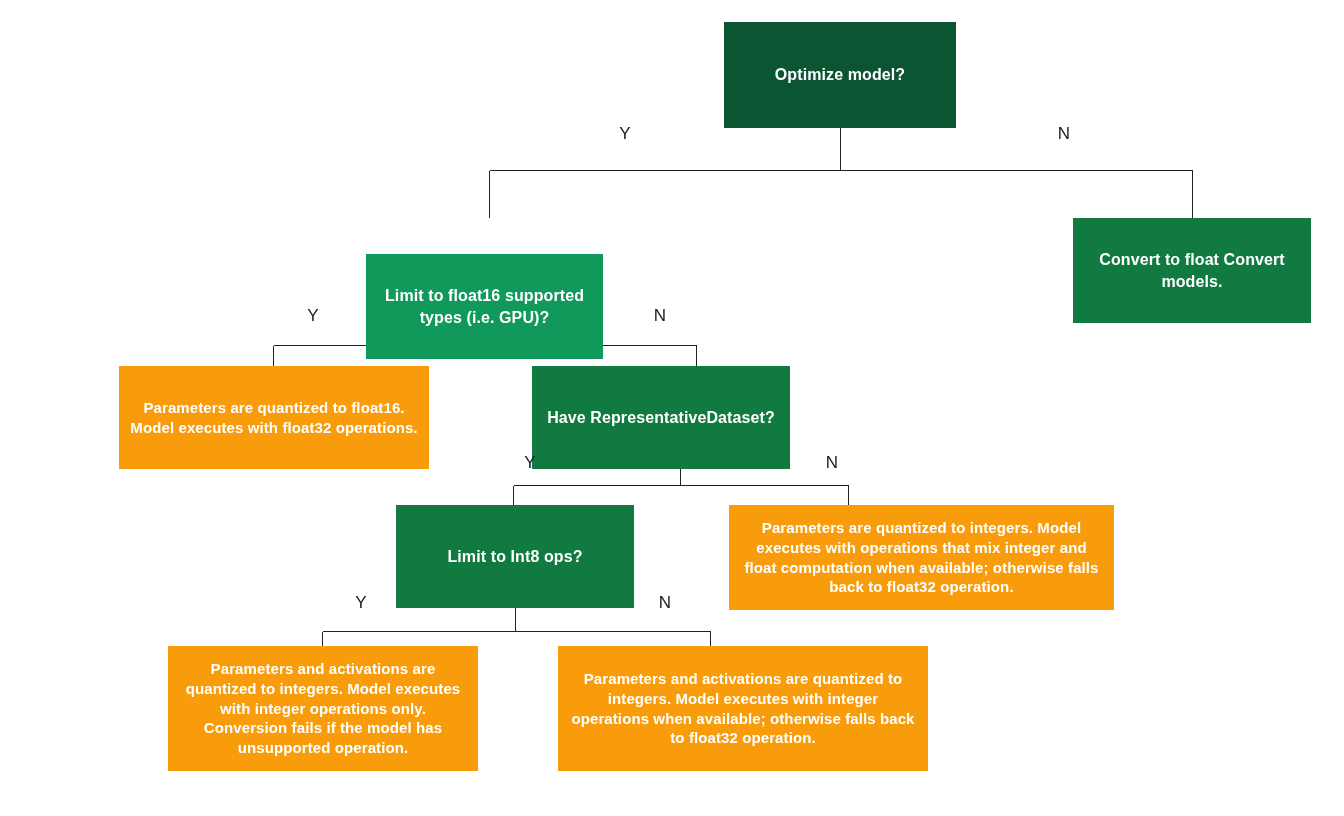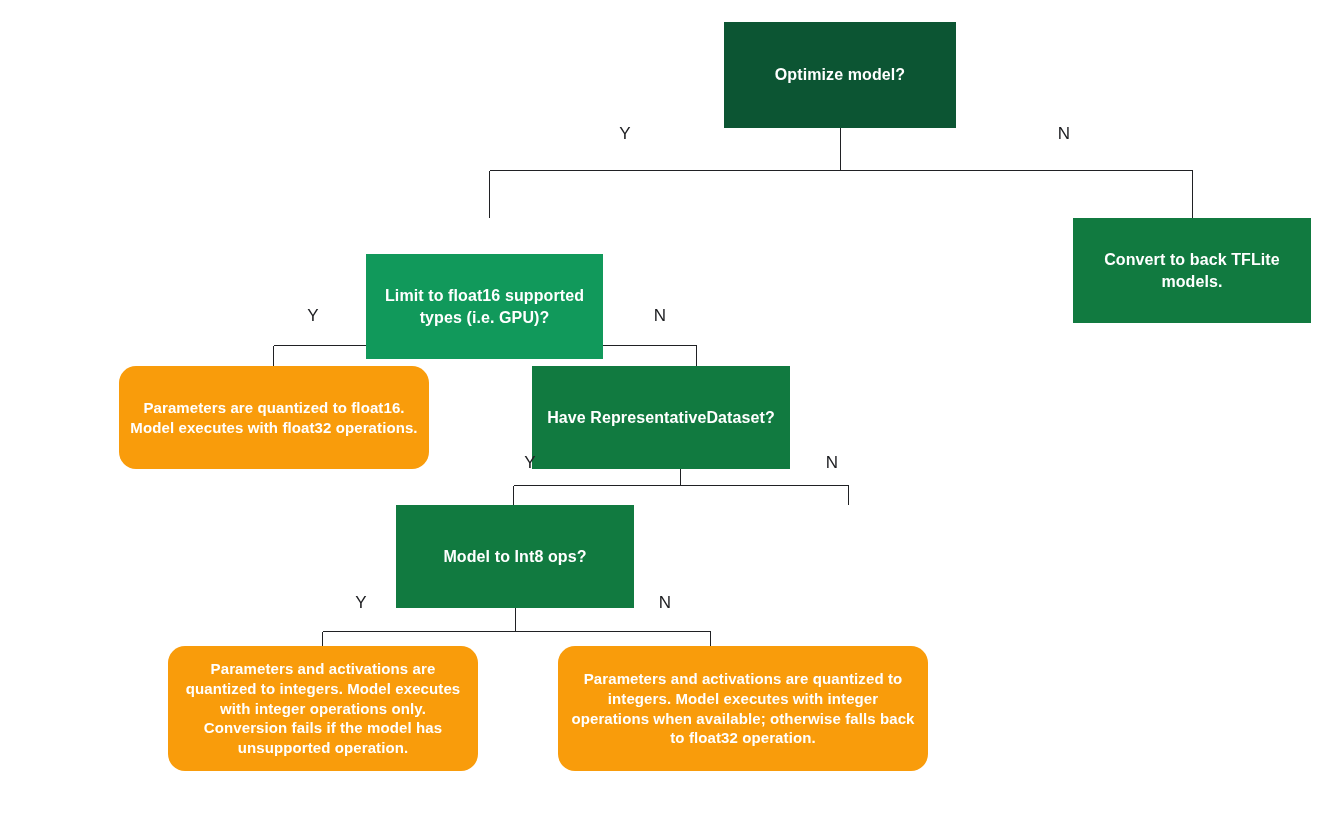--- a/index.html
+++ b/index.html
@@ -35,21 +35,21 @@
     color: #ffffff;
     font-weight: bold;
     box-sizing: border-box;
     line-height: 1.33;
     padding: 6px 10px;
     letter-spacing: 0.1px;
   }
   .node-dark-green  { background: #0c5533; }
   .node-mid-green   { background: #117a40; }
   .node-light-green { background: #11995b; }
-  .node-orange      { background: #f99c0b; border-radius: 17px; }
+  .node-orange      { background: #f99c0b; }
 
   .edge-label {
     position: absolute;
     color: #202124;
     font-size: 17px;
     font-weight: normal;
     line-height: 1;
     white-space: nowrap;
     transform: translate(-50%, -50%);
   }
@@ -84,34 +84,35 @@
     </g>
   </svg>
 
   <div class="node node-dark-green" style="left:724px; top:22px; width:232px; height:106px; font-size:16px;">Optimize model?</div>
 
   <span class="edge-label" style="left:625px; top:133px;">Y</span>
   <span class="edge-label" style="left:1064px; top:133px;">N</span>
 
   <div class="node node-light-green" style="left:366px; top:218px; width:237px; height:105px; font-size:16px;margin-top:36px;">Limit to float16 supported types (i.e. GPU)?</div>
 
-  <div class="node node-mid-green" style="left:1073px; top:218px; width:238px; height:105px; font-size:16px;">Convert to back TFLite models.</div>
+  <div class="node node-mid-green" style="left:1073px; top:218px; width:238px; height:105px; font-size:16px;">Convert to float Convert models.</div>
 
   <span class="edge-label" style="left:313px; top:315px;">Y</span>
   <span class="edge-label" style="left:660px; top:315px;">N</span>
 
   <div class="node node-orange" style="left:119px; top:366px; width:310px; height:103px; font-size:15px;">Parameters are quantized to float16. Model executes with float32 operations.</div>
 
   <div class="node node-mid-green" style="left:532px; top:366px; width:258px; height:103px; font-size:16px;">Have RepresentativeDataset?</div>
 
   <span class="edge-label" style="left:530px; top:462px;">Y</span>
   <span class="edge-label" style="left:832px; top:462px;">N</span>
 
-  <div class="node node-mid-green" style="left:396px; top:505px; width:238px; height:103px; font-size:16px;">Model to Int8 ops?</div>
+  <div class="node node-mid-green" style="left:396px; top:505px; width:238px; height:103px; font-size:16px;">Limit to Int8 ops?</div>
 
+  <div class="node node-orange" style="left:729px; top:505px; width:385px; height:105px; font-size:15px;">Parameters are quantized to integers. Model executes with operations that mix integer and float computation when available; otherwise falls back to float32 operation.</div>
 
   <span class="edge-label" style="left:361px; top:602px;">Y</span>
   <span class="edge-label" style="left:665px; top:602px;">N</span>
 
   <div class="node node-orange" style="left:168px; top:646px; width:310px; height:125px; font-size:15px;">Parameters and activations are quantized to integers. Model executes with integer operations only. Conversion fails if the model has unsupported operation.</div>
 
   <div class="node node-orange" style="left:558px; top:646px; width:370px; height:125px; font-size:15px;">Parameters and activations are quantized to integers. Model executes with integer operations when available; otherwise falls back to float32 operation.</div>
 
 </div>
 

